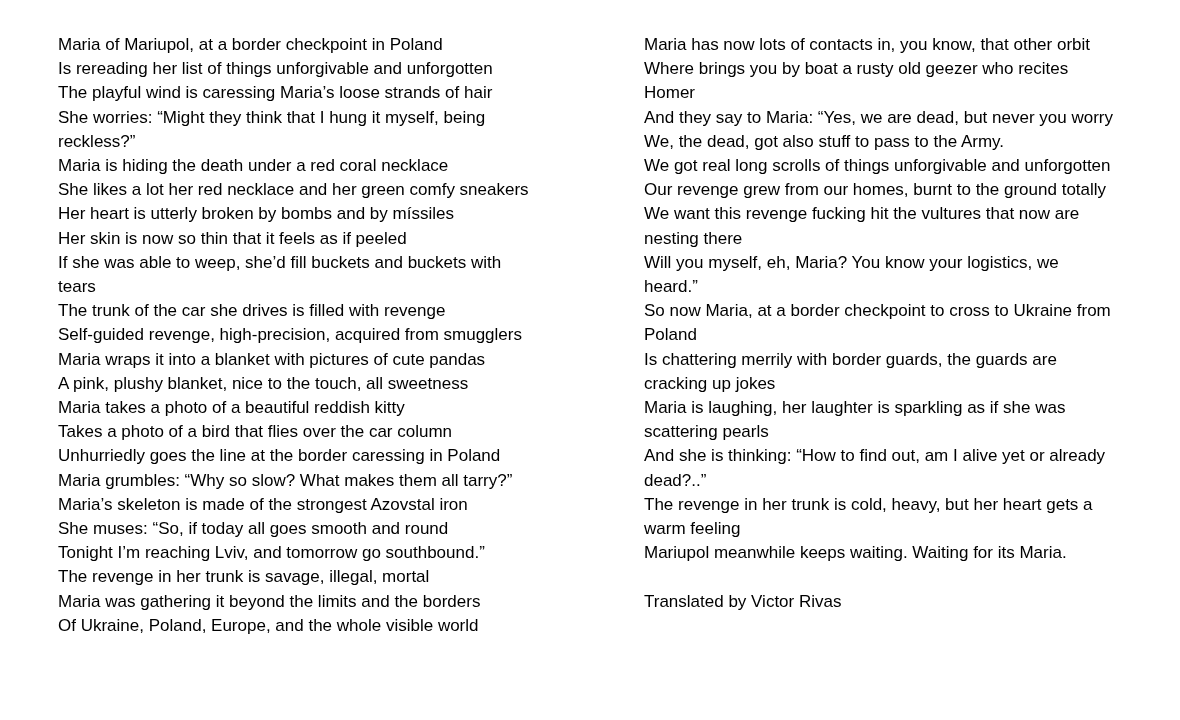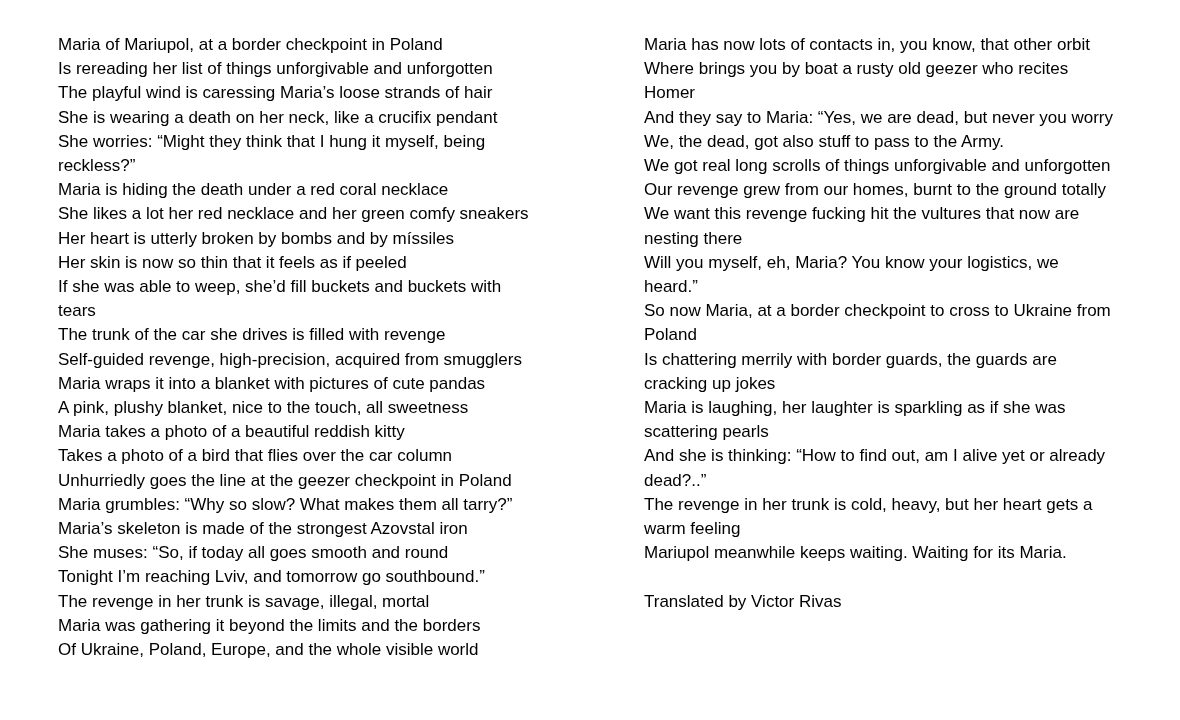--- a/index.html
+++ b/index.html
@@ -35,36 +35,35 @@
   }
 </style>
 </head>
 <body>
 
 <main class="page">
   <section class="col col-left">
       <div class="line">Maria of Mariupol, at a border checkpoint in Poland</div>
       <div class="line">Is rereading her list of things unforgivable and unforgotten</div>
       <div class="line">The playful wind is caressing Maria’s loose strands of hair</div>
-      <div class="line">She is wearing a death on her neck, like a crucifix pendant</div>
       <div class="line">She worries: “Might they think that I hung it myself, being</div>
       <div class="line">reckless?”</div>
       <div class="line">Maria is hiding the death under a red coral necklace</div>
       <div class="line">She likes a lot her red necklace and her green comfy sneakers</div>
       <div class="line">Her heart is utterly broken by bombs and by míssiles</div>
       <div class="line">Her skin is now so thin that it feels as if peeled</div>
       <div class="line">If she was able to weep, she’d fill buckets and buckets with</div>
       <div class="line">tears</div>
       <div class="line">The trunk of the car she drives is filled with revenge</div>
       <div class="line">Self-guided revenge, high-precision, acquired from smugglers</div>
       <div class="line">Maria wraps it into a blanket with pictures of cute pandas</div>
       <div class="line">A pink, plushy blanket, nice to the touch, all sweetness</div>
       <div class="line">Maria takes a photo of a beautiful reddish kitty</div>
       <div class="line">Takes a photo of a bird that flies over the car column</div>
-      <div class="line">Unhurriedly goes the line at the geezer checkpoint in Poland</div>
+      <div class="line">Unhurriedly goes the line at the border caressing in Poland</div>
       <div class="line">Maria grumbles: “Why so slow? What makes them all tarry?”</div>
       <div class="line">Maria’s skeleton is made of the strongest Azovstal iron</div>
       <div class="line">She muses: “So, if today all goes smooth and round</div>
       <div class="line">Tonight I’m reaching Lviv, and tomorrow go southbound.”</div>
       <div class="line">The revenge in her trunk is savage, illegal, mortal</div>
       <div class="line">Maria was gathering it beyond the limits and the borders</div>
       <div class="line">Of Ukraine, Poland, Europe, and the whole visible world</div>
     </section>
   <section class="col col-right">
       <div class="line">Maria has now lots of contacts in, you know, that other orbit</div>

